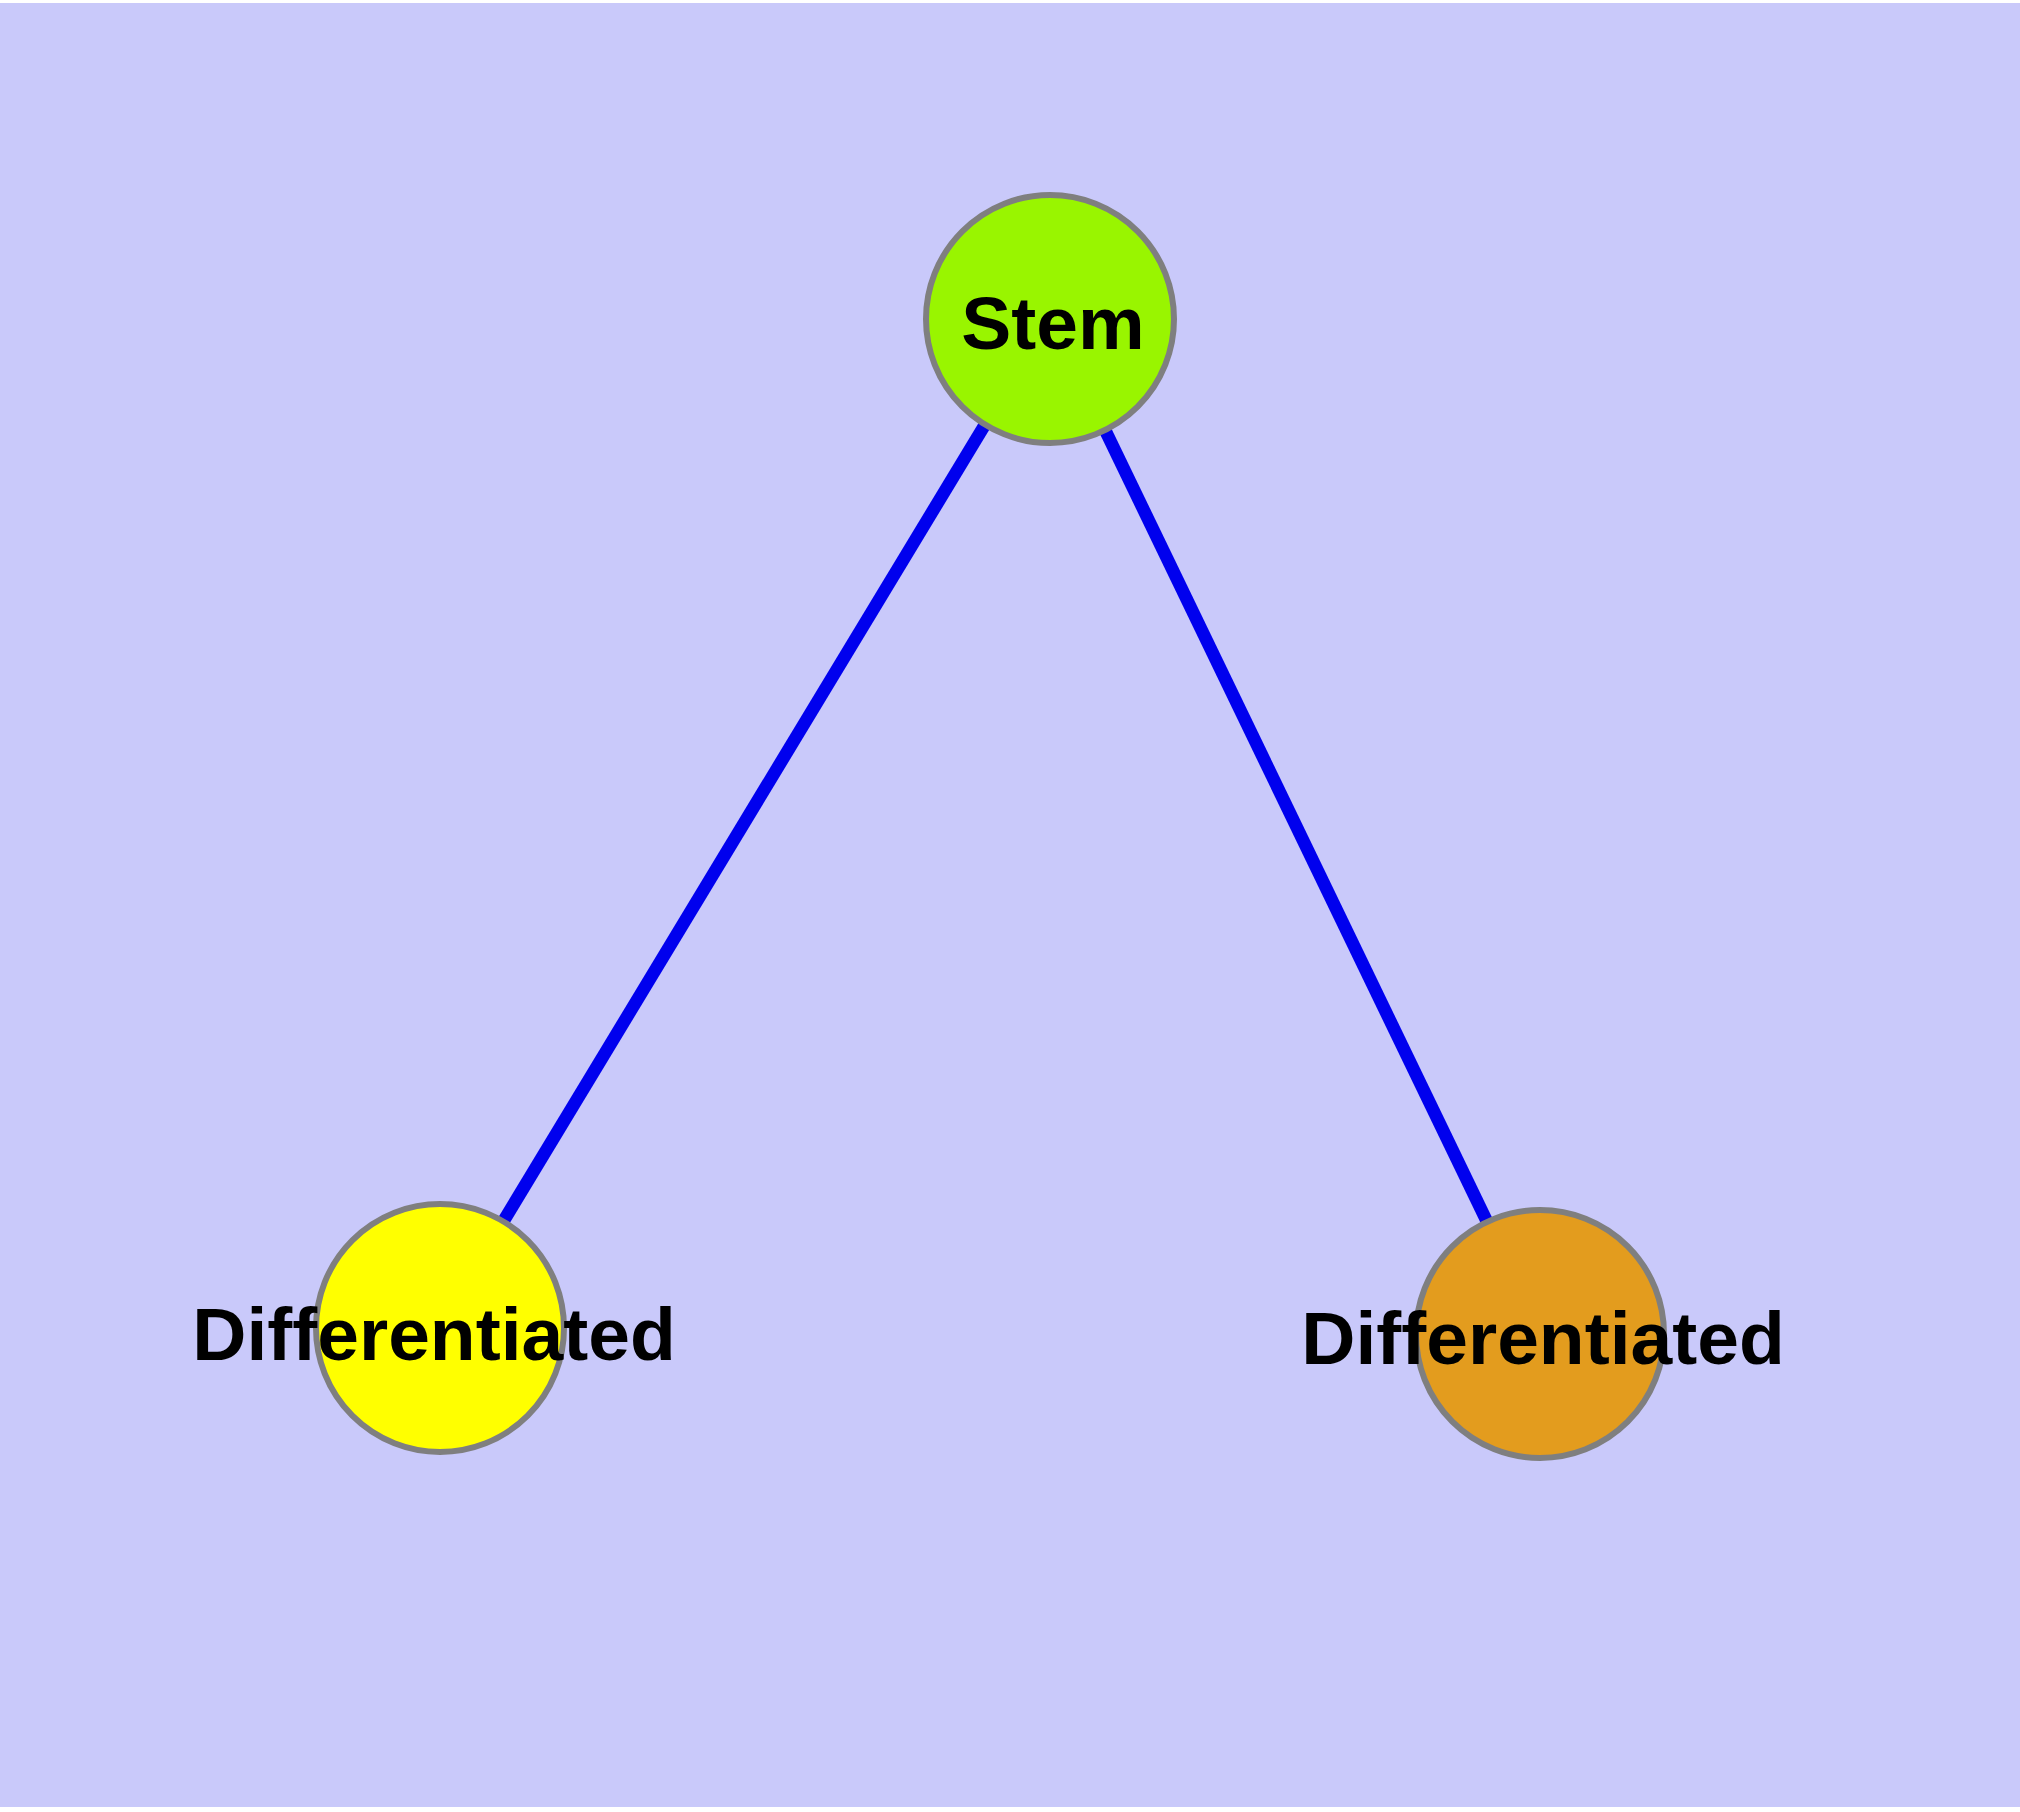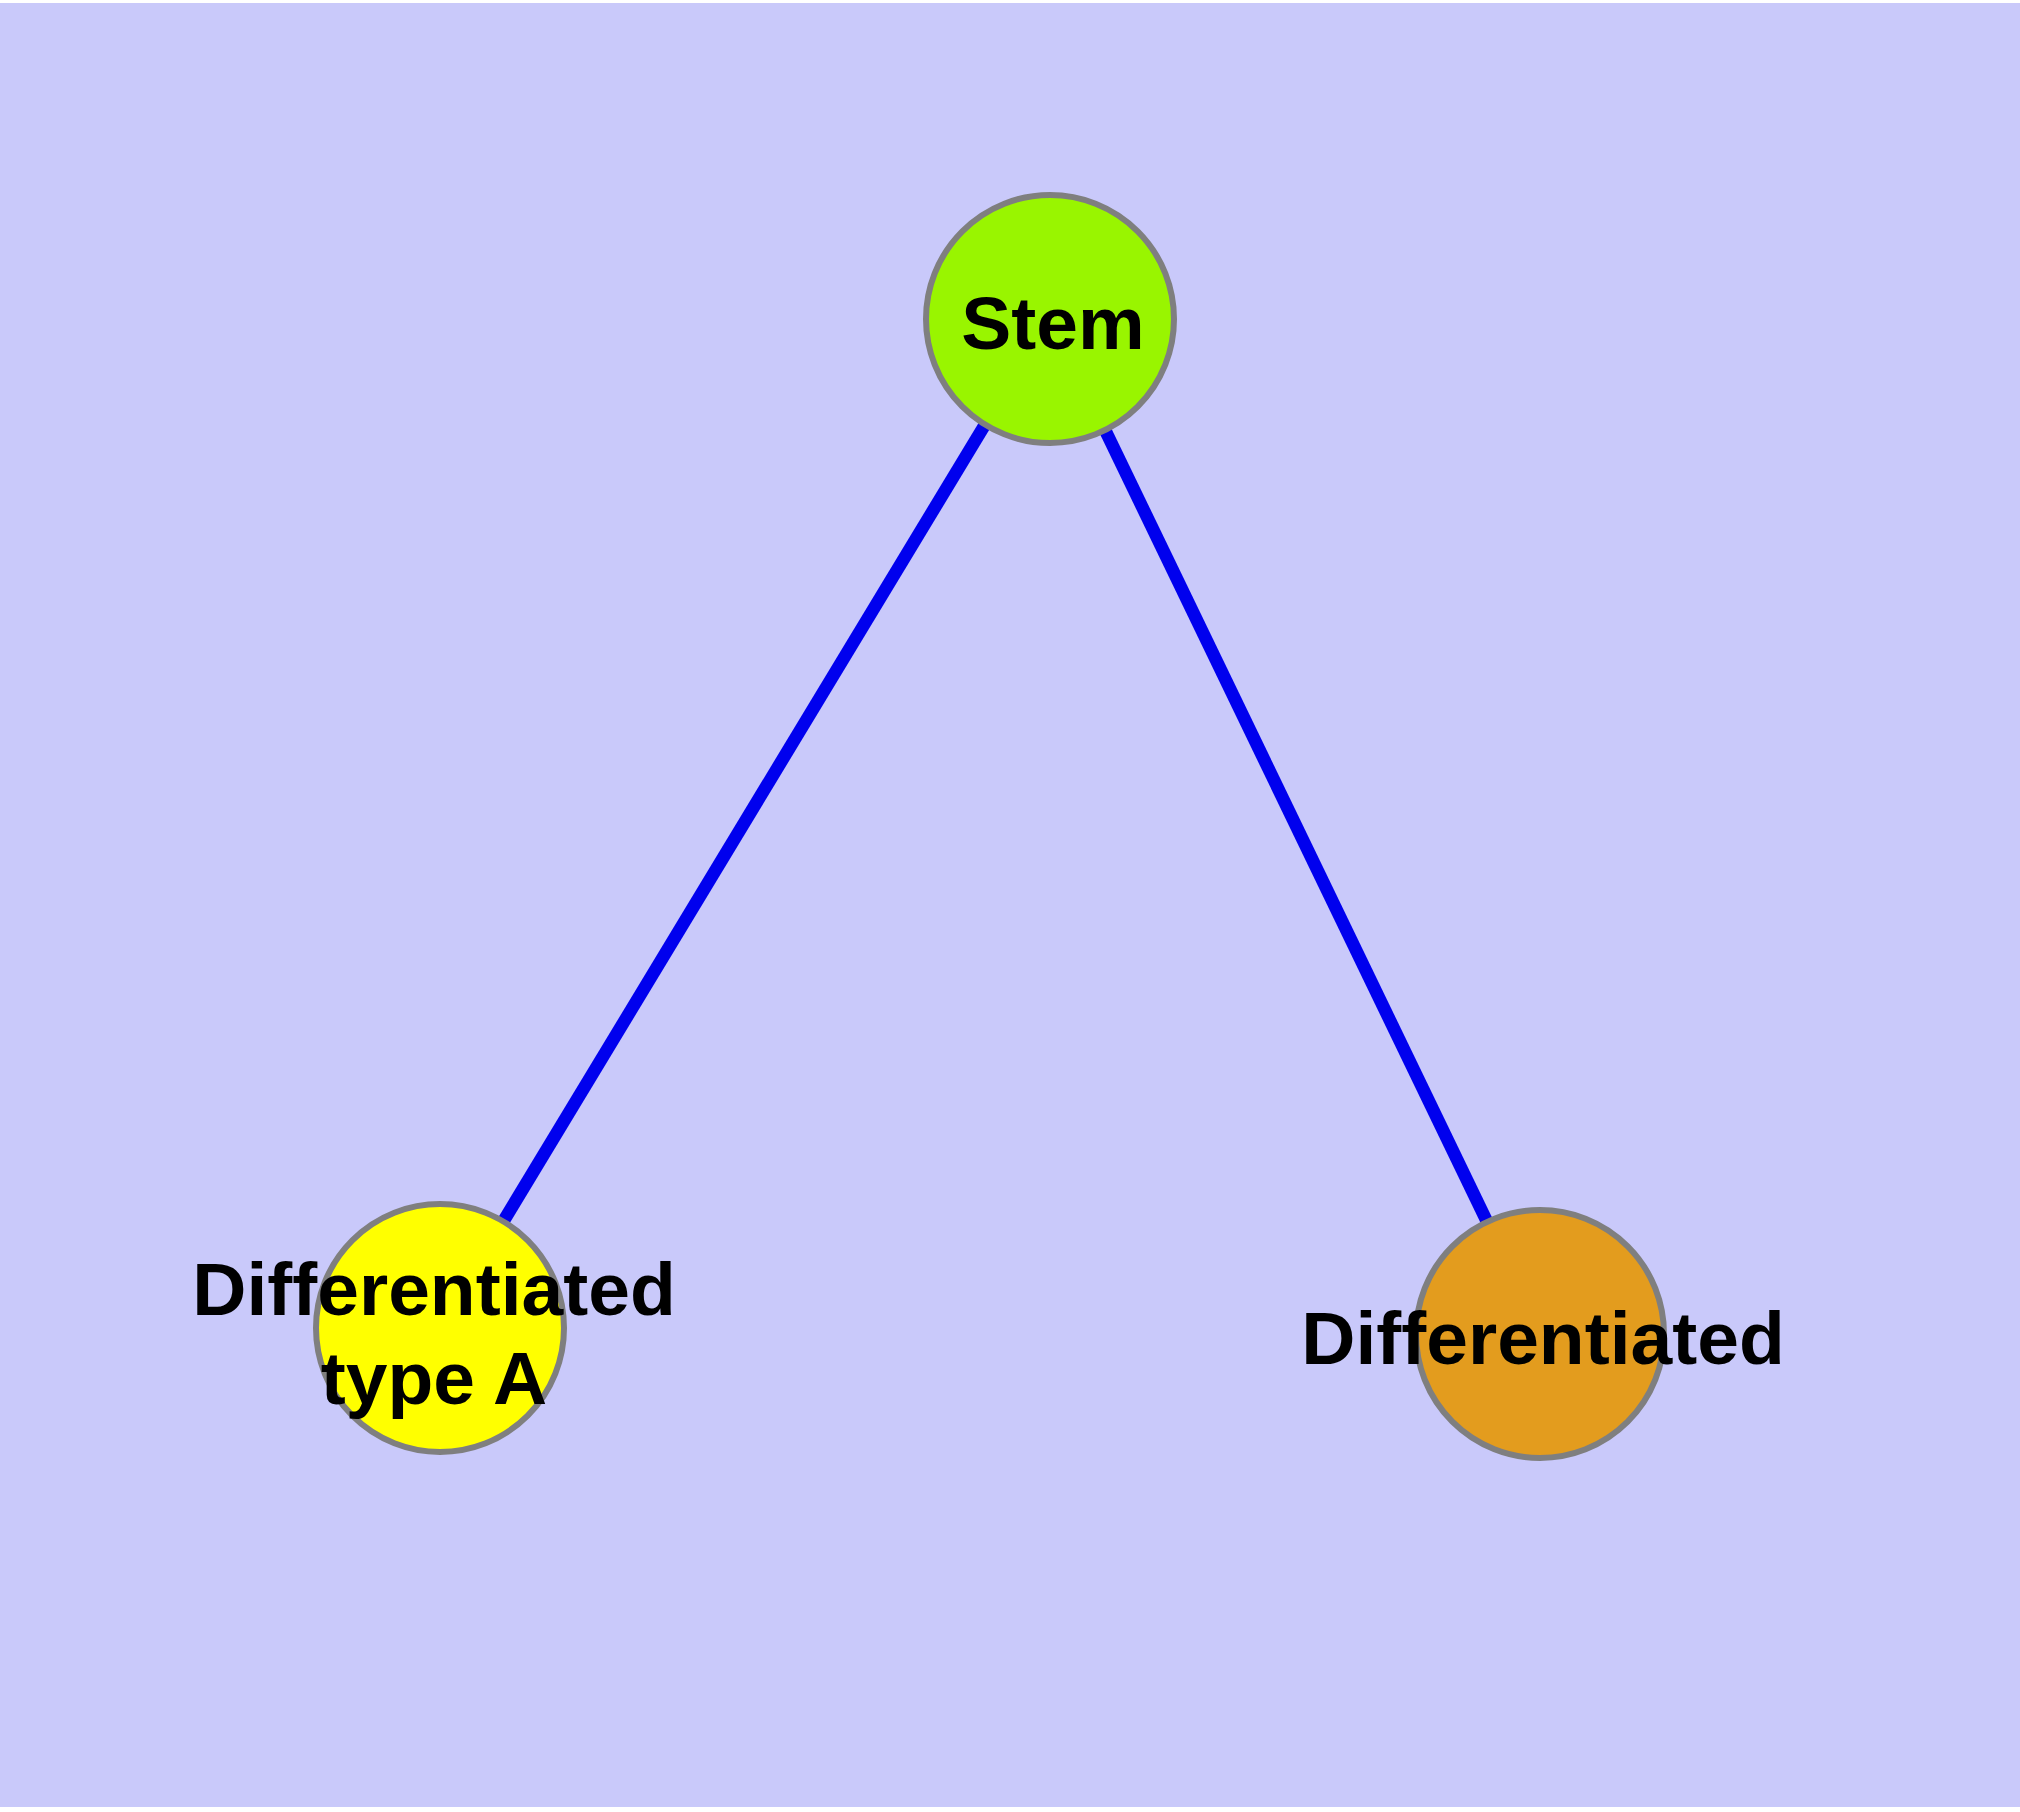--- a/index.html
+++ b/index.html
@@ -72,21 +72,20 @@
   <div class="node node-a" style="background: rgb(255, 255, 0);"></div>
 
   <div class="node node-b" style="background: rgb(227, 156, 30);"></div>
 
   <div class="node-label label-stem">
     <span>Stem</span>
   </div>
 
   <div class="node-label label-a">
     <span>Differentiated</span>
-    <span>type A</span>
   </div>
 
   <div class="node-label label-b">
     <span>Differentiated</span>
   </div>
 
 </div>
 
 
 </body></html>

